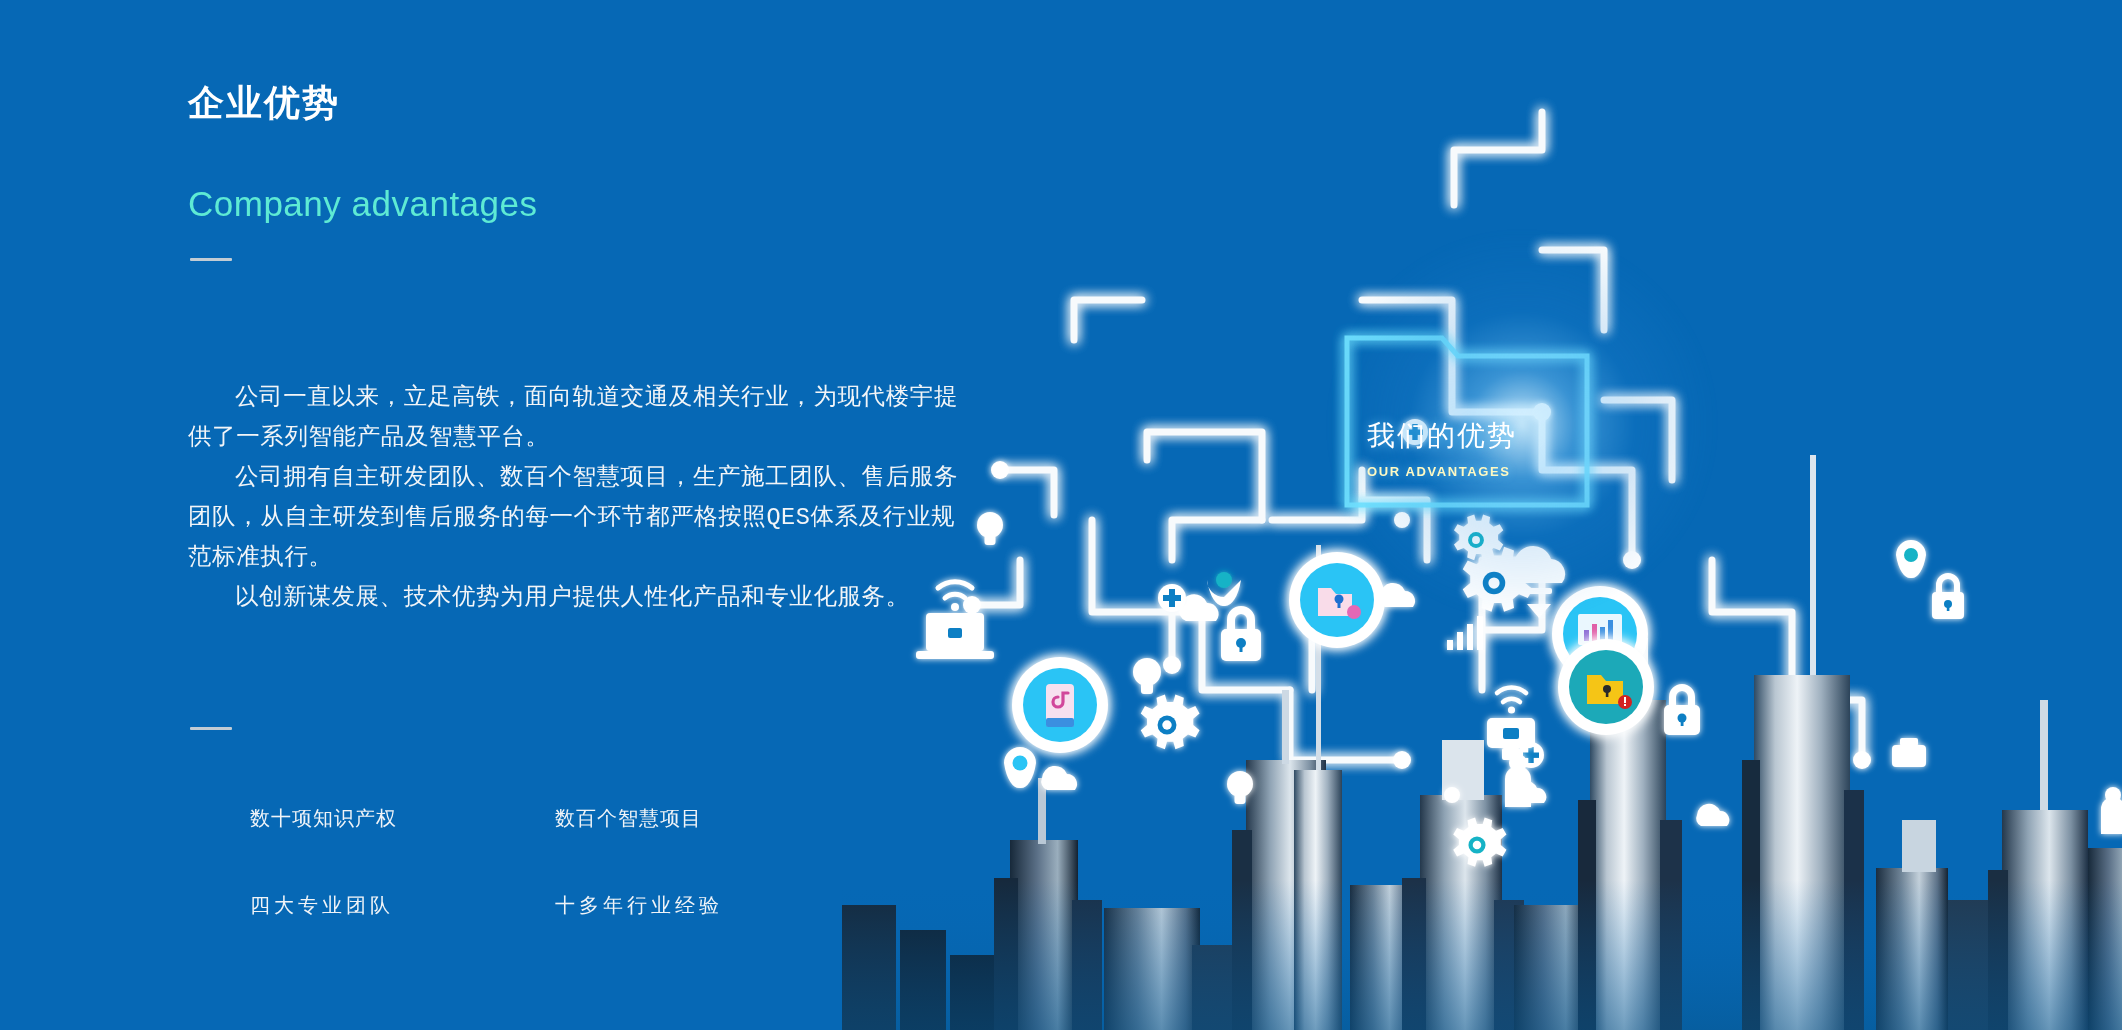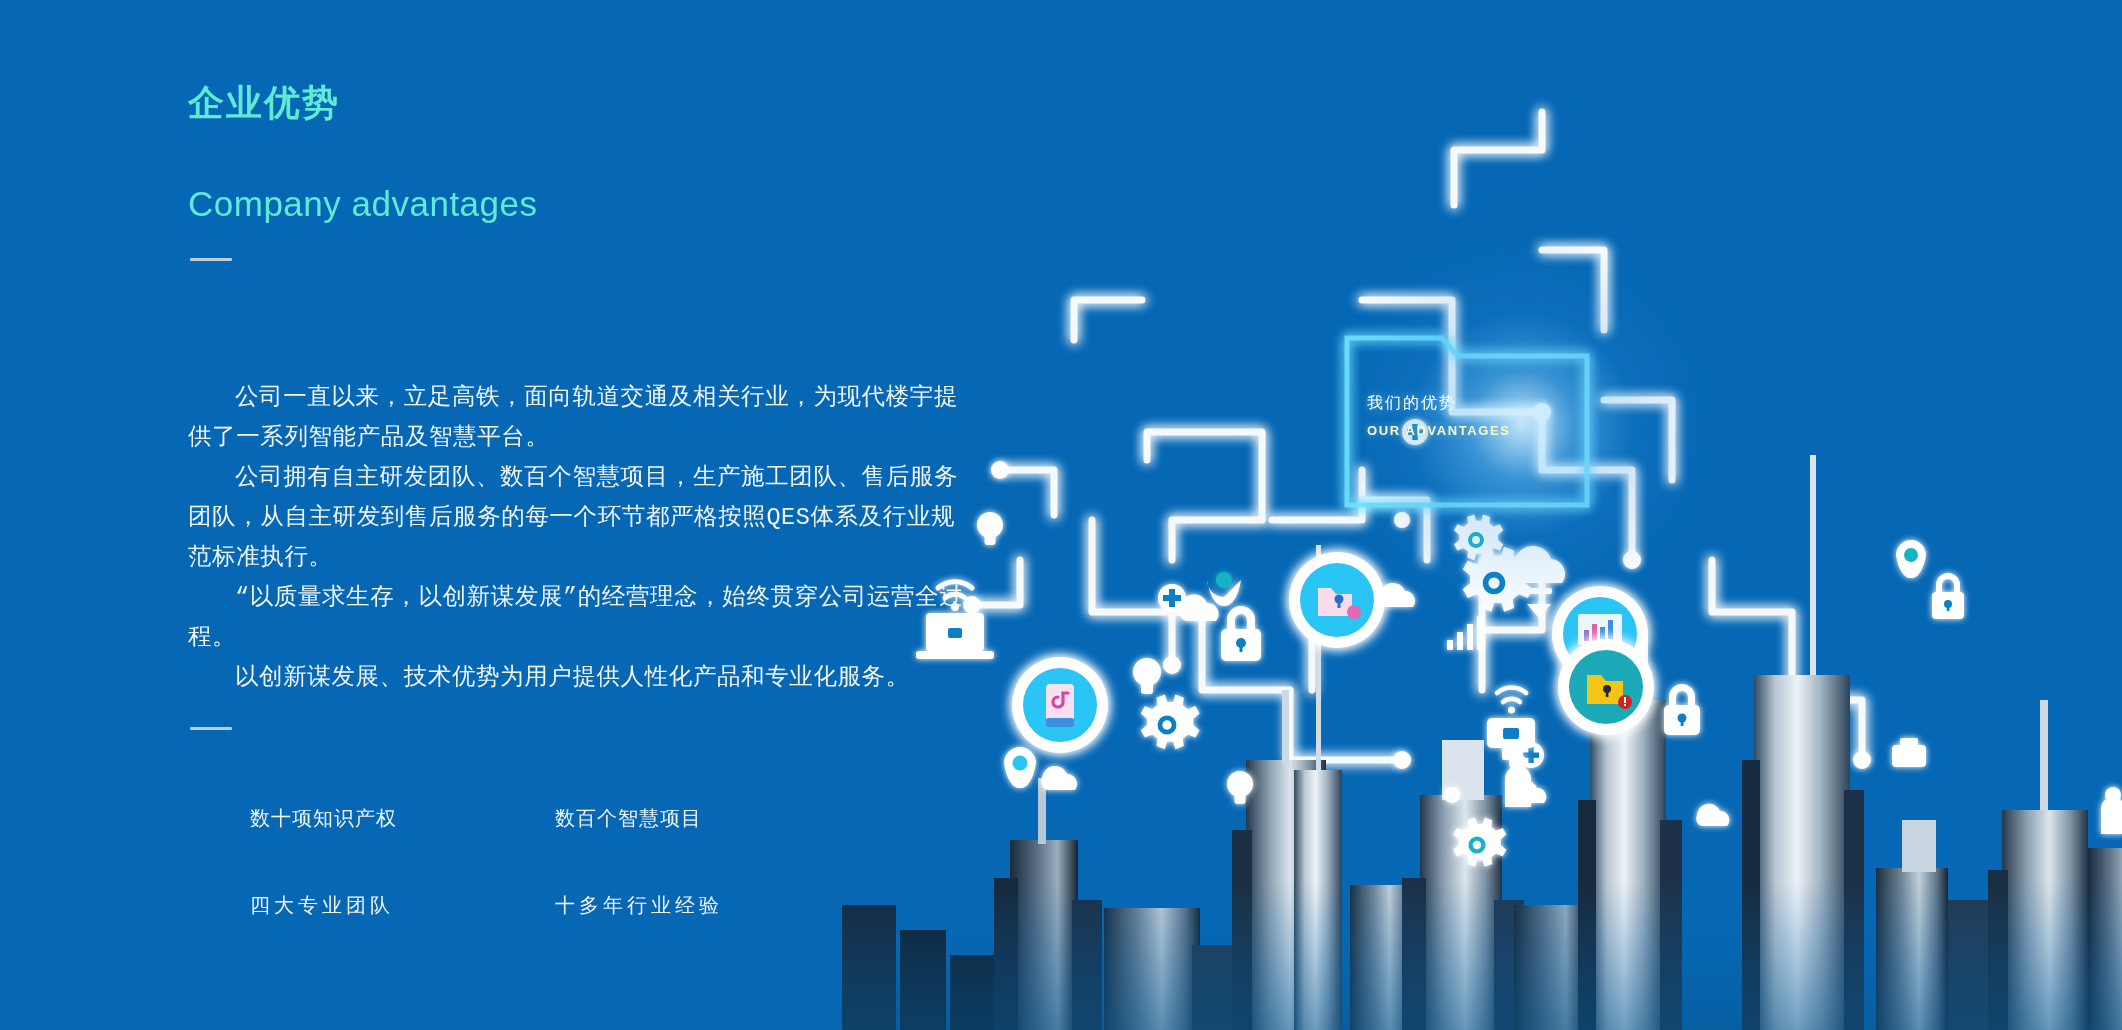--- a/index.html
+++ b/index.html
@@ -20,21 +20,21 @@
   .left-col {
     position:absolute;
     left:188px; top:0;
     width:820px; height:1030px;
   }
   .title-cn {
     position:absolute;
     left:0; top:83px;
     font-size:36px;
     font-weight:bold;
-    color:#5eead4;
+    color:#ffffff;
     letter-spacing:2px;
     line-height:1.1;
     white-space:nowrap;
   }
   .title-en {
     position:absolute;
     left:0; top:185px;
     font-size:35px;
     font-weight:300;
     color:#5eead4;
@@ -517,41 +517,40 @@
       </g>
 
       <g fill="#ffffff" filter="url(#tinyGlow)">
         <circle cx="560" cy="520" r="8"></circle>
         <circle cx="610" cy="795" r="8"></circle>
       </g>
 
     </svg>
 
     <div style="position:absolute; left:525px; top:393px; width:230px;">
-      <div style="font-size:16px; font-weight:500; color:#ffffff;
-                  letter-spacing:2px; text-shadow:0 0 10px rgba(120,210,255,.8);">我们的优势</div>
+      <div style="font-size:28px; font-weight:500; color:#ffffff;
+                  letter-spacing:2px; text-shadow:0 0 10px rgba(120,210,255,.8);margin-top:24px;">我们的优势</div>
       <div style="font-size:13px; font-weight:bold; color:#fef9c3;
                   letter-spacing:1.6px; margin-top:9px;
                   text-shadow:0 0 8px rgba(120,210,255,.7);">OUR ADVANTAGES</div>
     </div>
 
   </div>
 
   <div class="left-col">
 
     <div class="title-cn">企业优势</div>
 
     <div class="title-en">Company advantages</div>
 
     <div class="rule rule-top"></div>
 
     <div class="body-text" id="body-text">
         <p>公司一直以来，立足高铁，面向轨道交通及相关行业，为现代楼宇提供了一系列智能产品及智慧平台。</p>
         <p>公司拥有自主研发团队、数百个智慧项目，生产施工团队、售后服务团队，从自主研发到售后服务的每一个环节都严格按照QES体系及行业规范标准执行。</p>
-        <p>“以质量求生存，以创新谋发展”的经营理念，始终贯穿公司运营全过程。</p>
         <p>以创新谋发展、技术优势为用户提供人性化产品和专业化服务。</p>
       </div>
 
     <div class="rule rule-mid"></div>
 
     <div class="stats" id="stats">
         <div class="stats-row">
           <div class="stat-cell tight">数十项知识产权</div>
           <div class="stat-cell tight">数百个智慧项目</div>
         </div>

